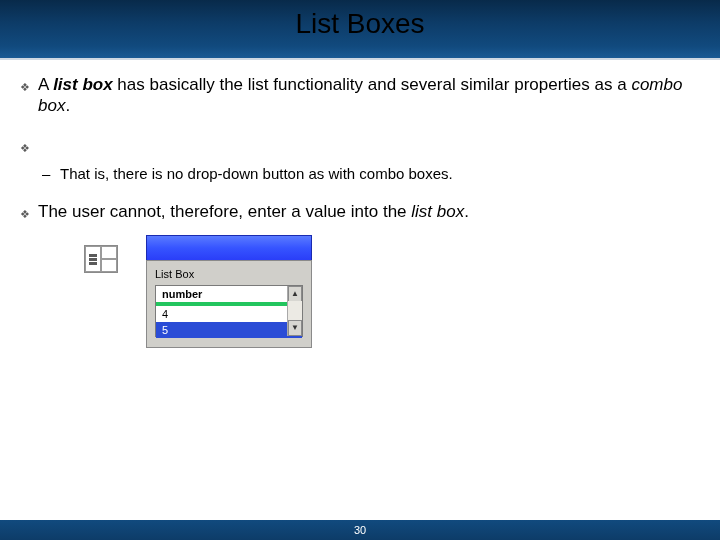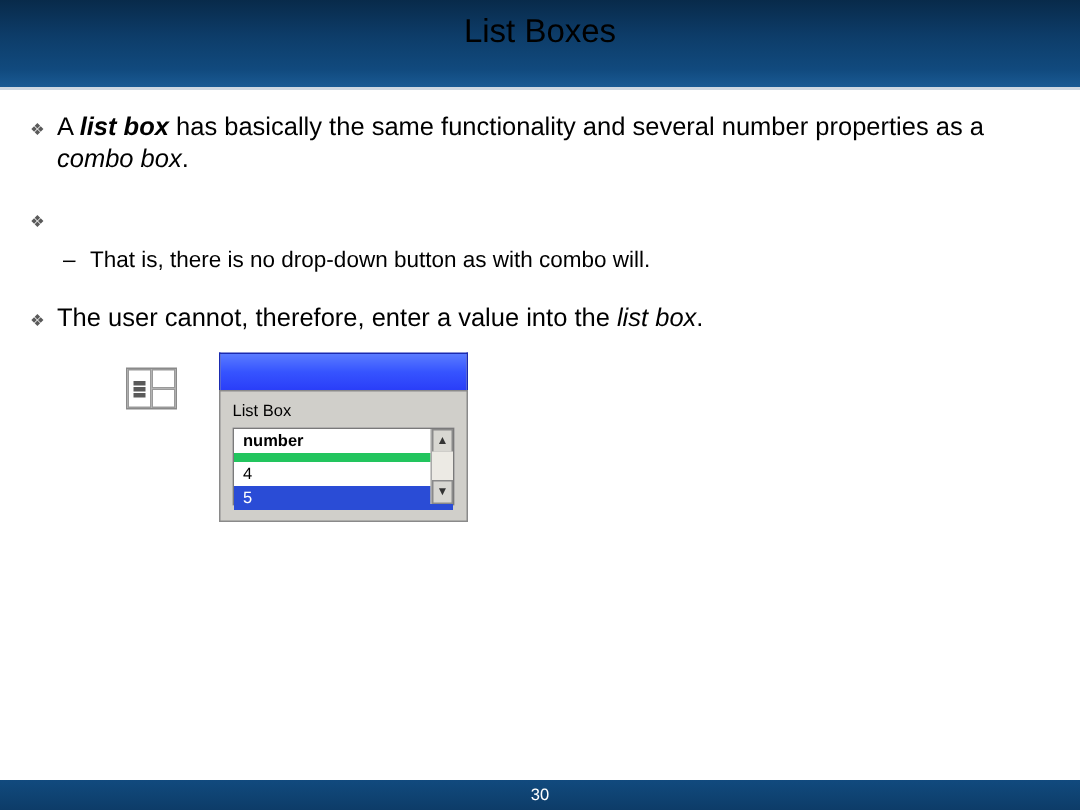--- a/index.html
+++ b/index.html
@@ -1,18 +1,18 @@
 <!DOCTYPE html>
 <html><head>
 <meta charset="utf-8">
 <style>
   html,body{margin:0;padding:0}
   body{width:720px;height:540px;font-family:Arial,Helvetica,sans-serif;background:#fff;position:relative;overflow:hidden}
   .titlebar{height:58px;background:linear-gradient(to bottom,#082a4a 0%,#0d3c68 40%,#114a7e 80%,#1a5a94 100%);position:relative;border-bottom:2px solid #cfd8e2}
-  .titlebar .title{position:absolute;left:0;right:0;top:8px;text-align:center;font-size:22px;color:#000}
+  .titlebar .title{position:absolute;left:0;right:0;top:8px;text-align:center;font-size:28px;color:#000}
   .content{padding:14px 20px 0 20px;font-size:17px;color:#000;line-height:1.25}
   .bul{display:flex;align-items:flex-start;margin-bottom:18px}
   .bul .dia{flex:0 0 18px;font-size:11px;line-height:22px;color:#5a5a5a;text-align:left;padding-top:2px}
   .bul .txt{flex:1}
   .sub{display:flex;align-items:flex-start;margin:6px 0 0 22px;font-size:15px}
   .sub .dash{flex:0 0 18px;color:#000}
   .sub .txt{flex:1}
   em.it{font-style:italic}
   strong.bi{font-style:italic;font-weight:bold}
 
@@ -21,21 +21,21 @@
   .palette{width:32px;height:26px;margin:10px 28px 0 0;border:1px solid #8a8a8a;display:flex}
   .palette .col{width:50%;display:flex;flex-direction:column}
   .palette .cell{flex:1;border:1px solid #9a9a9a;display:flex;align-items:center;justify-content:center}
   .palette .row{height:3px;width:8px;background:#5a5a5a;margin:1px 0}
 
   .panel{width:166px}
   .bluebar{height:24px;background:linear-gradient(to bottom,#5a7bff 0%,#3654ff 50%,#2a3ef8 100%);border:1px solid #1a2ab0;border-bottom:none}
   .greybody{background:#d0cfca;border:1px solid #8a8a8a;padding:7px 8px 10px 8px}
   .lb-label{font-size:11px;margin-bottom:3px}
   .lb{border:1px solid #7a7a7a;background:#fff;height:50px;position:relative;font-size:11px}
-  .lb .hdr{height:16px;border-bottom:6px solid #22c55e;padding-left:6px;line-height:16px;font-weight:bold}
+  .lb .hdr{height:16px;border-bottom:4px solid #22c55e;padding-left:6px;line-height:16px;font-weight:bold}
   .lb .row{height:16px;padding-left:6px;line-height:16px}
   .lb .row.sel{background:#2a4cd6;color:#fff}
   .lb .sb{position:absolute;right:0;top:0;bottom:0;width:14px;background:#e6e5e0;border-left:1px solid #a9a9a9}
   .lb .sb .btn{height:14px;border:1px solid #8a8a8a;background:#d8d7d2;display:flex;align-items:center;justify-content:center;font-size:8px;color:#333}
   .lb .sb .track{position:absolute;top:15px;bottom:15px;left:0;right:0;background:#eceae4}
   .lb .sb .btn.dn{position:absolute;bottom:0;left:0;right:0}
 
   .footer{position:absolute;left:0;right:0;bottom:0;height:20px;background:linear-gradient(to bottom,#114a7e,#0d3c68)}
   .pageno{position:absolute;left:0;right:0;bottom:4px;text-align:center;font-size:11px;color:#fff}
 </style>
@@ -44,30 +44,30 @@
 
 <div class="titlebar">
   <div class="title">List Boxes</div>
 </div>
 
 <div class="content">
 
   <div class="bul">
     <div class="dia">❖</div>
     <div class="txt">
-      <span>A </span><strong class="bi">list box</strong><span> has basically the same functionality and several number properties as a </span><em class="it">combo box</em><span>.</span>
+      <span>A </span><strong class="bi">list box</strong><span> has basically the list functionality and several similar properties as a </span><em class="it">combo box</em><span>.</span>
     </div>
   </div>
 
   <div class="bul" style="margin-bottom:4px">
     <div class="dia">❖</div>
   </div>
   <div class="sub" style="margin-bottom:18px">
     <div class="dash">–</div>
-    <div class="txt">That is, there is no drop-down button as with combo will.</div>
+    <div class="txt">That is, there is no drop-down button as with combo boxes.</div>
   </div>
 
   <div class="bul" style="margin-bottom:10px">
     <div class="dia">❖</div>
     <div class="txt">
       <span>The user cannot, therefore, enter a value into the </span><em class="it">list box</em><span>.</span>
     </div>
   </div>
 
   <div class="fig">

